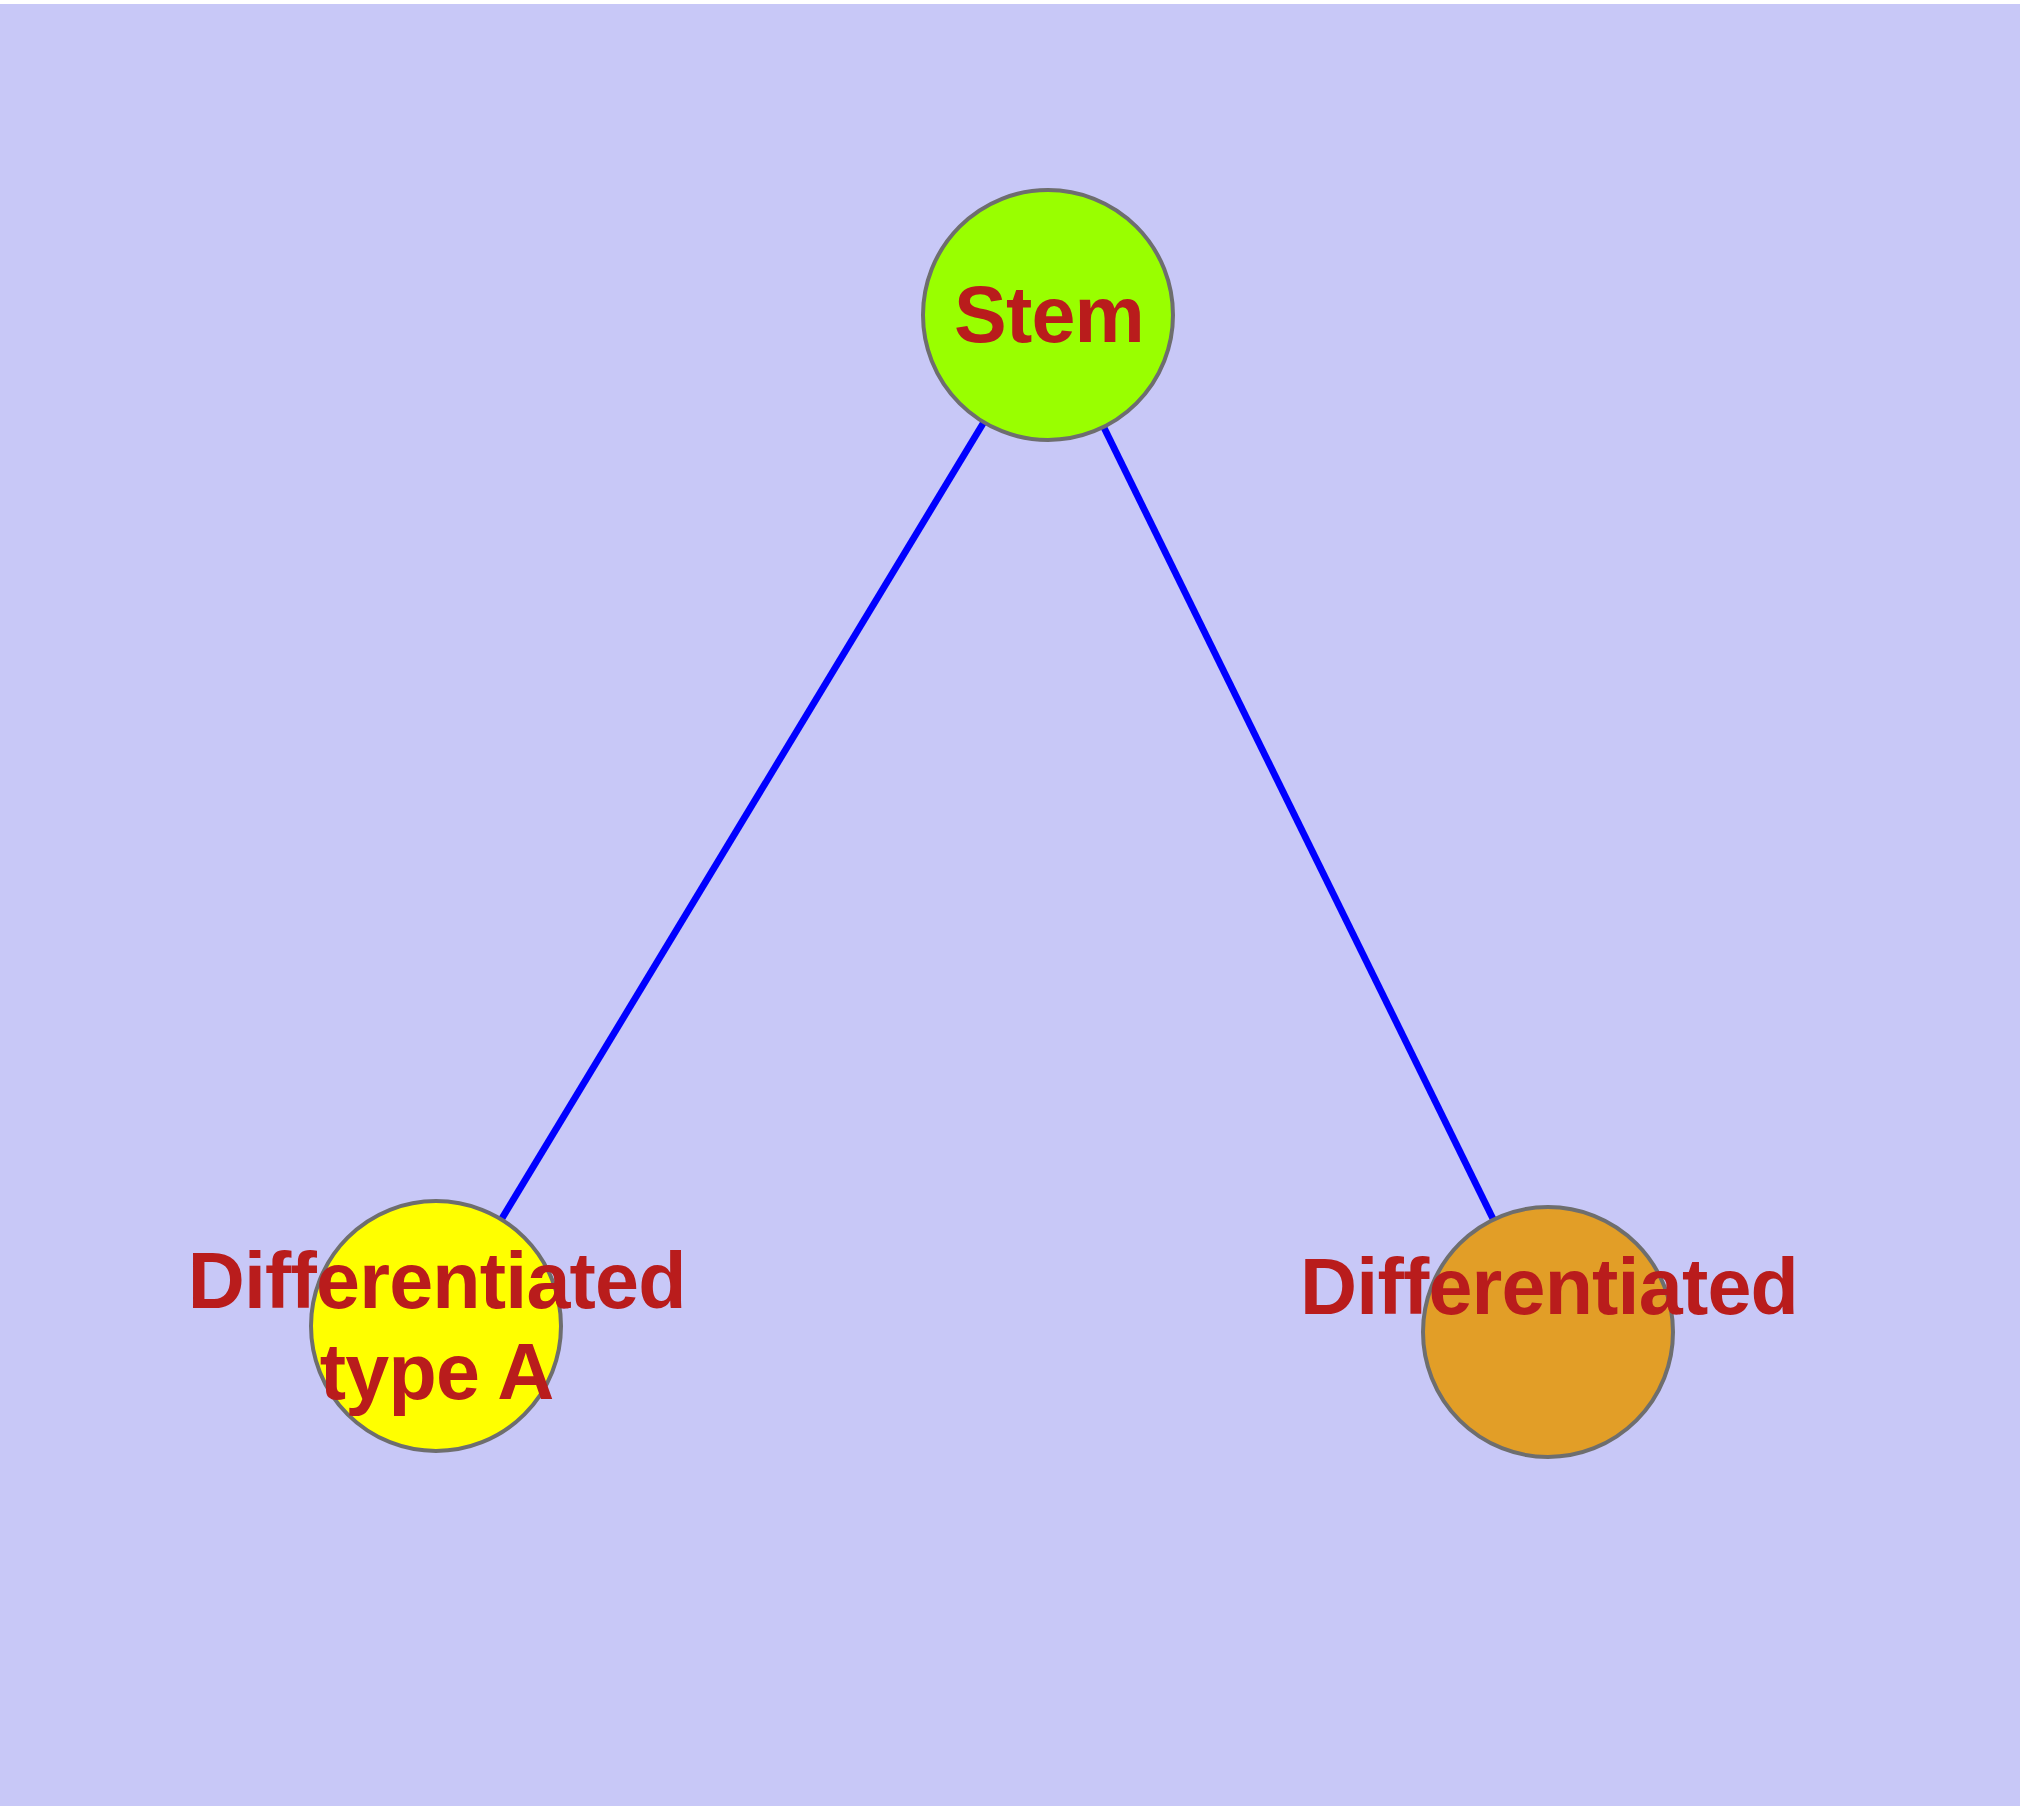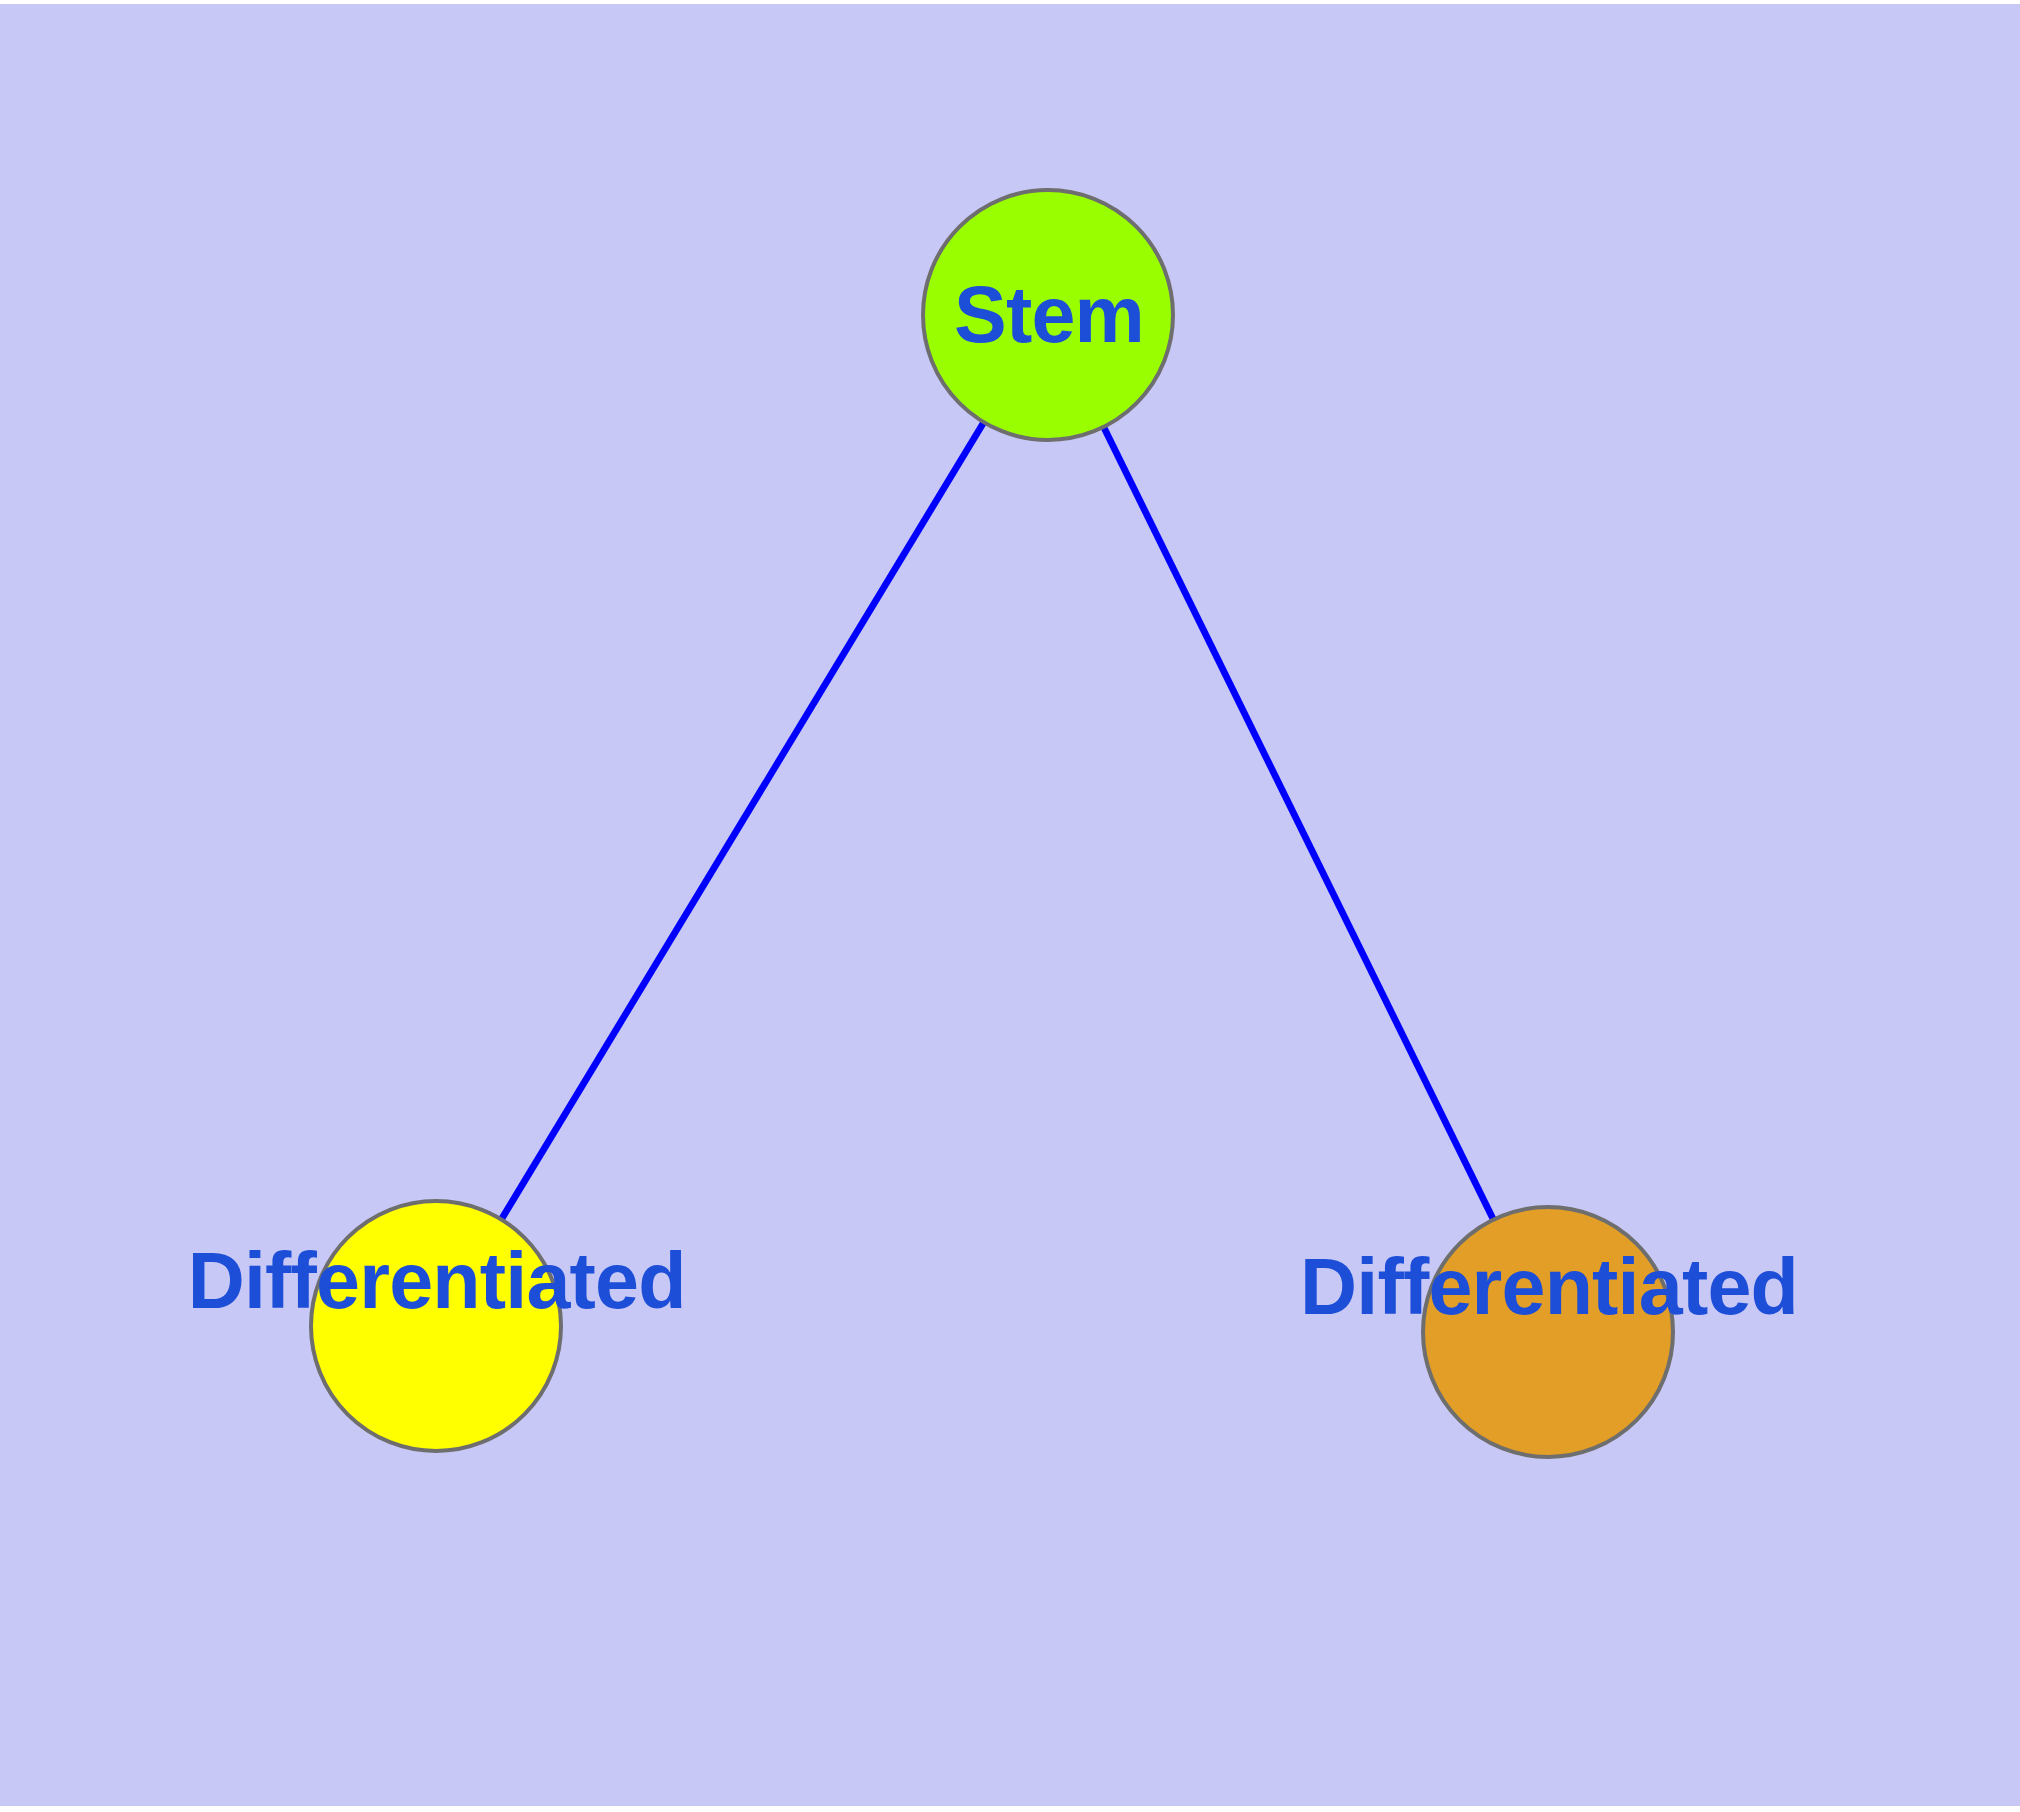--- a/index.html
+++ b/index.html
@@ -42,21 +42,21 @@
   .node-stem   { left: 921px; top: 184px; }
   .node-type-a { left:  309px; top: 1195px; }
   .node-type-b { left: 1421px; top: 1201px; }
   .node-label {
     position: absolute;
     width: 848px;
     text-align: center;
     font-weight: bold;
     font-size: 79px;
     line-height: 91px;
-    color: #1d4ed8;
+    color: #b91c1c;
     letter-spacing: -0.8px;
     white-space: nowrap;
   }
   
   .label-stem   { left:  625px; top: 265px; }   
   .label-type-a { left:   12.7px; top: 1231px; }  
   .label-type-b { left: 1125px; top: 1237px; }  
 </style>
 </head>
 <body>
@@ -74,20 +74,21 @@
     <div class="node-circle node-type-a" style="background-color: rgb(255, 255, 0);"></div>
 
     <div class="node-circle node-type-b" style="background-color: rgb(226, 158, 39);"></div>
 
     <div class="node-label label-stem">
       <div>Stem</div>
     </div>
 
     <div class="node-label label-type-a">
       <div>Differentiated</div>
+      <div>type A</div>
     </div>
 
     <div class="node-label label-type-b">
       <div>Differentiated</div>
     </div>
 
   </div>
 </div>
 
 

